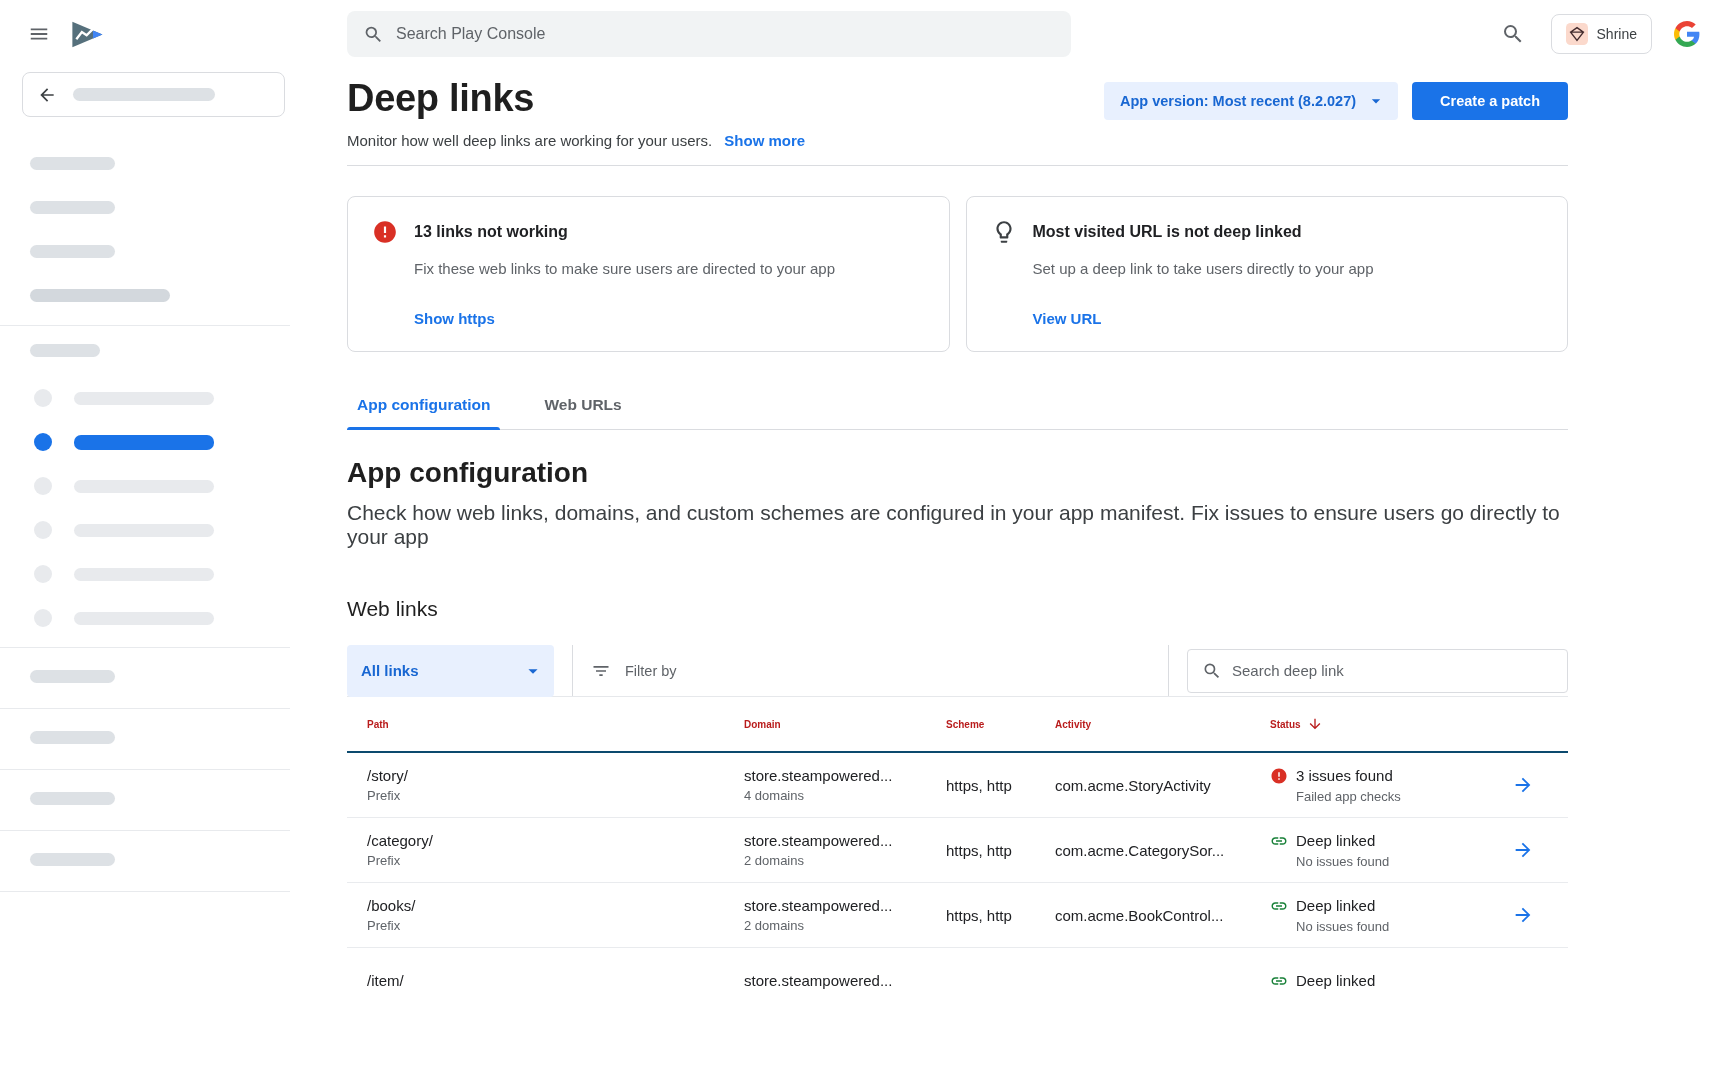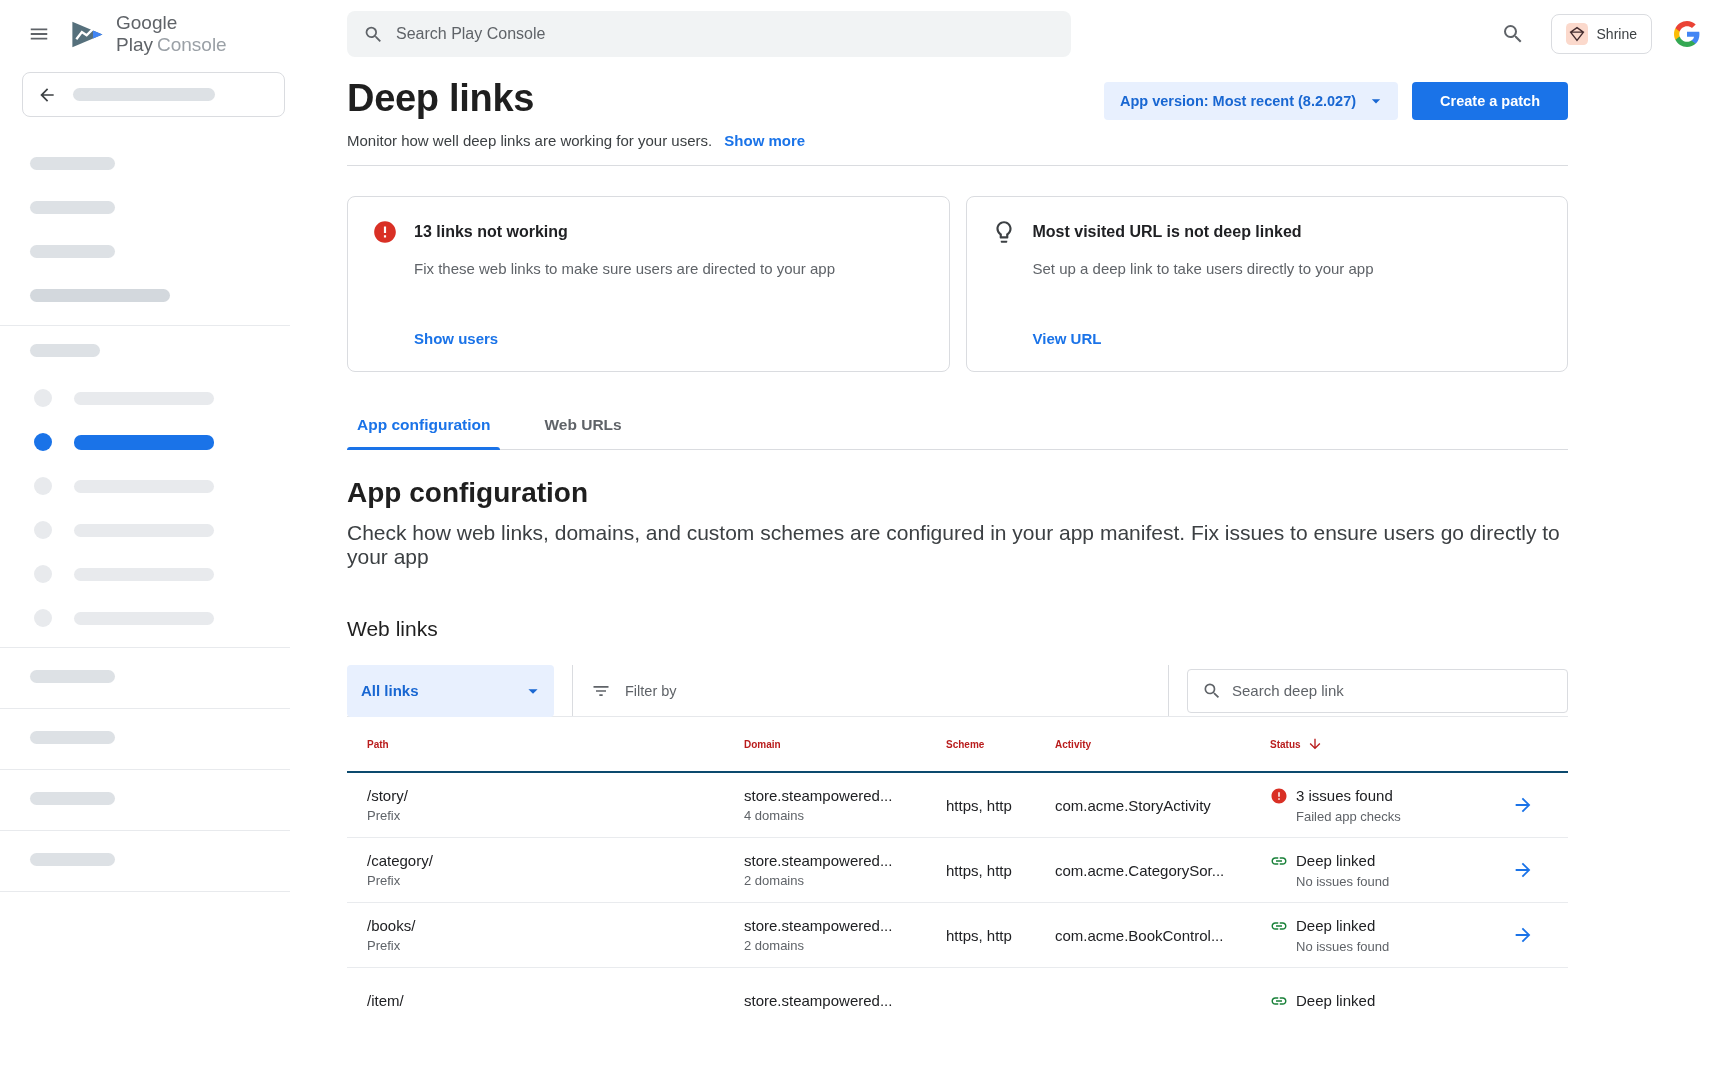--- a/index.html
+++ b/index.html
@@ -61,21 +61,21 @@
   .version-chip { height:38px; background:#e8f0fe; color:#1967d2; border:none; border-radius:4px;
     font-size:14.5px; font-weight:bold; display:flex; align-items:center; gap:10px; padding:0 12px 0 16px;
     cursor:pointer; font-family:"Liberation Sans", sans-serif; }
   .primary-btn { height:38px; background:#1a73e8; color:#fff; border:none; border-radius:4px;
     font-size:14.5px; font-weight:bold; padding:0 28px; cursor:pointer; font-family:"Liberation Sans", sans-serif; }
   .hdiv { height:1px; background:#dadce0; margin-top:16px; }
 
   
   .cards { display:flex; gap:16px; margin-top:30px; }
   .card { flex:1; border:1px solid #dadce0; border-radius:8px; padding:22px 24px;
-    height:176px; display:flex; flex-direction:column; }
+    height:156px; display:flex; flex-direction:column; }
   .card-head { display:flex; align-items:center; gap:16px; }
   .card-title { font-size:16px; font-weight:bold; color:#202124; }
   .card-body { margin:13px 0 0 42px; font-size:15px; line-height:22px; color:#5f6368; }
   .card-action { margin:0 0 2px 42px; margin-top:auto; font-size:15px; }
 
   
   .tab-bar { margin-top:44px; border-bottom:1px solid #dadce0; display:flex; }
   .tab { position:relative; padding:0 10px 15px 10px; margin-right:34px; font-size:15.5px;
     font-weight:bold; color:#5f6368; cursor:pointer; }
   .tab.active { color:#1a73e8; }
@@ -129,21 +129,20 @@
           </svg>
       </span>
       <div class="logo">
         <span style="display:flex;">
           <svg viewBox="0 0 48 36" width="38" height="29">
             <path d="M3 2 L41 18 L3 34 Z" fill="#56707c"></path>
             <path d="M41 18 L29 23.2 L29 12.8 Z" fill="#4285f4"></path>
             <polyline points="8,24 15,15 21,19 31,9" stroke="#ffffff" stroke-width="3" fill="none"></polyline>
           </svg>
         </span>
-        <span class="logo-text"><span class="p1">Google Play</span><span class="p2">Console</span></span>
       </div>
     </div>
 
     <div class="back-box">
       <span style="display:flex;">
         <svg viewBox="0 0 24 24" width="20" height="20" fill="currentColor">
             <path d="M20 11H7.83l5.59-5.59L12 4l-8 8 8 8 1.41-1.41L7.83 13H20v-2z"></path>
           </svg>
       </span>
       <span class="sk-bar w142" style="margin-left:16px;"></span>
@@ -257,21 +256,21 @@
 
       <div class="cards">
         <div class="card">
           <div class="card-head">
             <svg class="icon-error" viewBox="0 0 24 24" width="26" height="26" fill="currentColor">
                 <path d="M12 2C6.48 2 2 6.48 2 12s4.48 10 10 10 10-4.48 10-10S17.52 2 12 2zm1 15h-2v-2h2v2zm0-4h-2V7h2v6z"></path>
               </svg>
             <span class="card-title">13 links not working</span>
           </div>
           <div class="card-body">Fix these web links to make sure users are directed to your app</div>
-          <a class="link card-action">Show users</a>
+          <a class="link card-action">Show https</a>
         </div>
         <div class="card">
           <div class="card-head">
             <svg class="icon-bulb" viewBox="0 0 24 24" width="26" height="26" fill="currentColor">
                 <path d="M9 21c0 .55.45 1 1 1h4c.55 0 1-.45 1-1v-1H9v1zm3-19C8.14 2 5 5.14 5 9c0 2.38 1.19 4.47 3 5.74V17c0 .55.45 1 1 1h6c.55 0 1-.45 1-1v-2.26c1.81-1.27 3-3.36 3-5.74 0-3.86-3.14-7-7-7zm2.85 11.1l-.85.6V16h-4v-2.3l-.85-.6A4.997 4.997 0 0 1 7 9c0-2.76 2.24-5 5-5s5 2.24 5 5c0 1.63-.8 3.16-2.15 4.1z"></path>
               </svg>
             <span class="card-title">Most visited URL is not deep linked</span>
           </div>
           <div class="card-body">Set up a deep link to take users directly to your app</div>
           <a class="link card-action">View URL</a>

